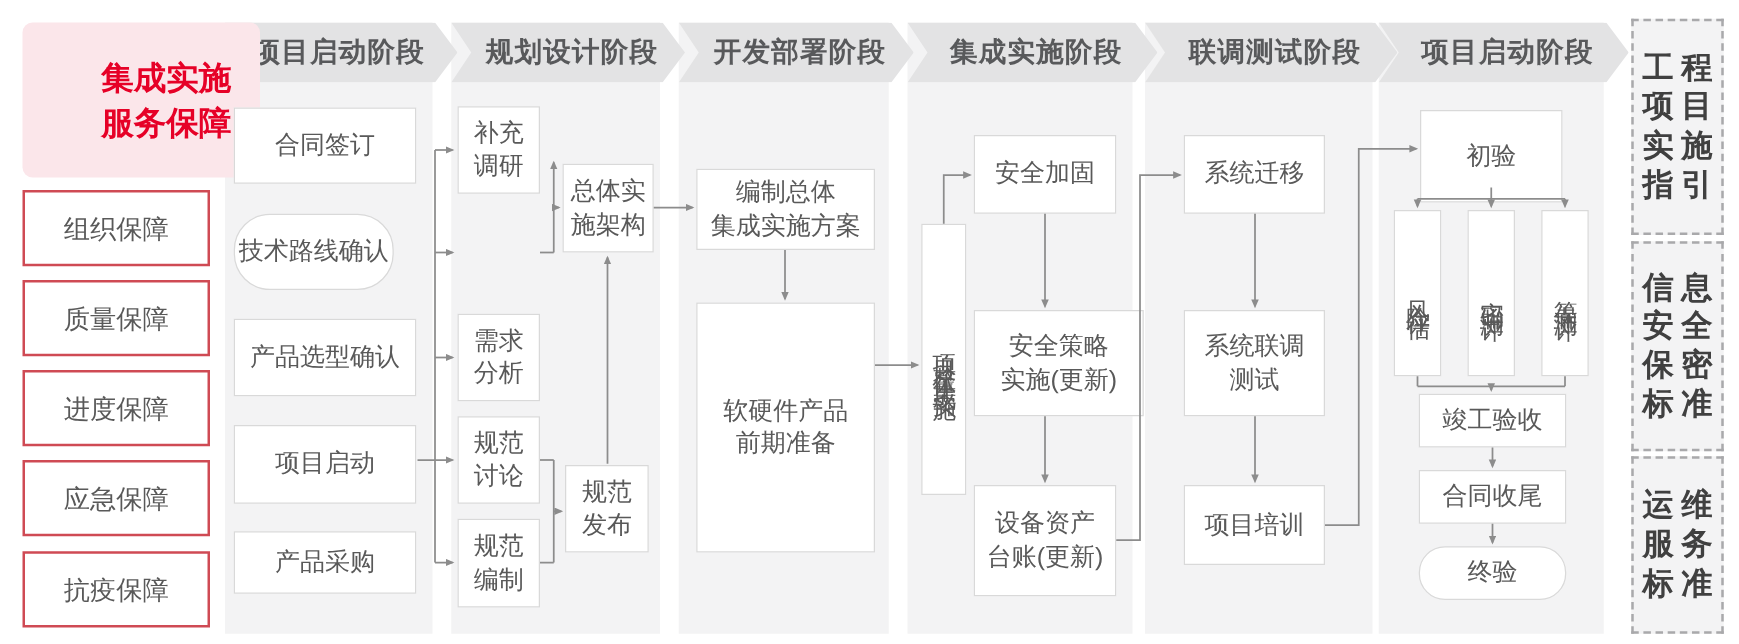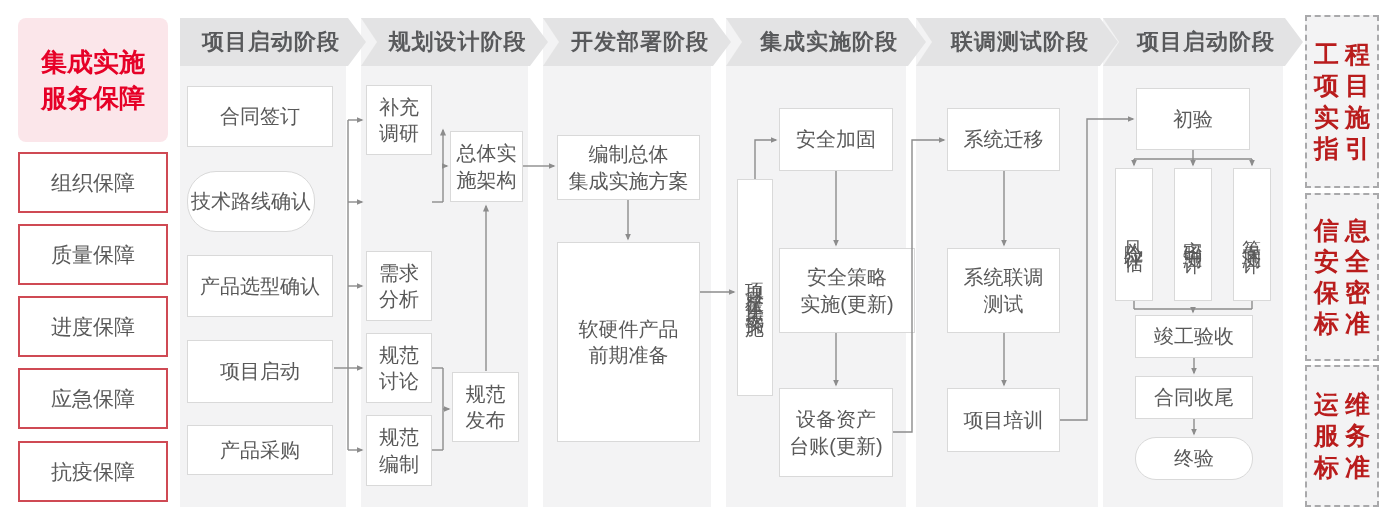--- a/index.html
+++ b/index.html
@@ -29,33 +29,33 @@
   }
   
   .vbox{
     writing-mode:vertical-lr; text-orientation:upright; letter-spacing:5px; line-height:1;
   }
   
   .title-box{
     position:absolute; left:18px; top:18px; width:150px; height:124px; border-radius:8px;
     background:#fbe6ea; color:#e60127; font-size:26px; font-weight:bold; line-height:1.4;
     display:flex; align-items:center; justify-content:center; text-align:center;
-    white-space:pre-line; z-index:3;
+    white-space:pre-line; z-index:3;padding-left:40px;
   }
   .guard{
     position:absolute; left:18px; width:150px; height:61px; background:#ffffff;
     border:2px solid #cf4a54; box-sizing:border-box; color:#595959; font-size:21px;
     display:flex; align-items:center; justify-content:center; z-index:3;
   }
   
   .rpanel{
     position:absolute; left:1305px; width:74px; background:#f3f3f4;
     border:2px dashed #a9a9ab; box-sizing:border-box;
     display:flex; align-items:center; justify-content:center; text-align:left;
-    font-size:25px; font-weight:bold; color:#b91c1c; letter-spacing:6px; padding-left:6px;
+    font-size:25px; font-weight:bold; color:#404040; letter-spacing:6px; padding-left:6px;
     line-height:1.25; white-space:pre-line; z-index:3;
   }
   #connectors{position:absolute; left:0; top:0; z-index:4; pointer-events:none;}
 </style>
 </head>
 <body>
 
 <div id="stage">
 
   <div class="panel" style="left:180px;width:166px;"></div>
@@ -109,21 +109,21 @@
   <div class="box" style="left:779px;top:248px;width:136px;height:85px;">安全策略
 实施(更新)</div>
   <div class="box" style="left:779px;top:388px;width:114px;height:89px;">设备资产
 台账(更新)</div>
 
   <div class="box" style="left:947px;top:108px;width:113px;height:63px;">系统迁移</div>
   <div class="box" style="left:947px;top:248px;width:113px;height:85px;">系统联调
 测试</div>
   <div class="box" style="left:947px;top:388px;width:113px;height:64px;">项目培训</div>
 
-  <div class="box" style="left:1136px;top:88px;width:114px;height:62px;">初验</div>
+  <div class="box" style="left:1136px;top:88px;width:114px;height:74px;">初验</div>
   <div class="box vbox" style="left:1115px;top:168px;width:38px;height:133px;font-size:19px;">风险评估</div>
   <div class="box vbox" style="left:1174px;top:168px;width:38px;height:133px;font-size:19px;">密码测评</div>
   <div class="box vbox" style="left:1233px;top:168px;width:38px;height:133px;font-size:19px;">等保测评</div>
   <div class="box" style="left:1135px;top:315px;width:118px;height:43px;">竣工验收</div>
   <div class="box" style="left:1135px;top:376px;width:118px;height:43px;">合同收尾</div>
   <div class="box" style="left:1135px;top:437px;width:118px;height:43px;border-radius:21px;">终验</div>
 
   <div class="rpanel" style="top:15px;height:173px;">工程
 项目
 实施

